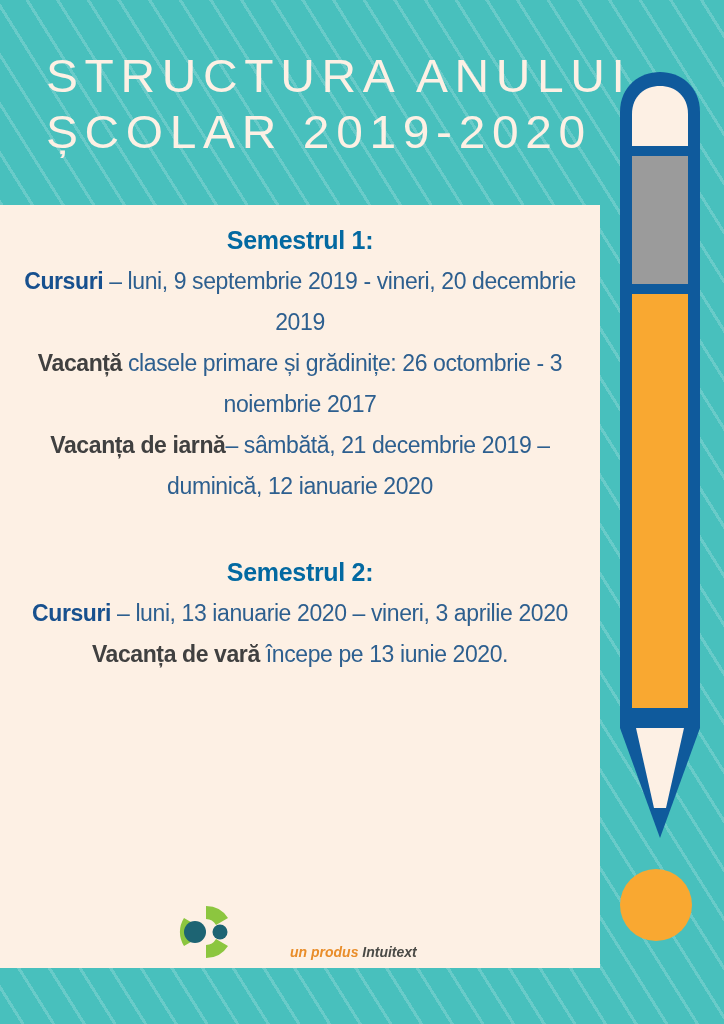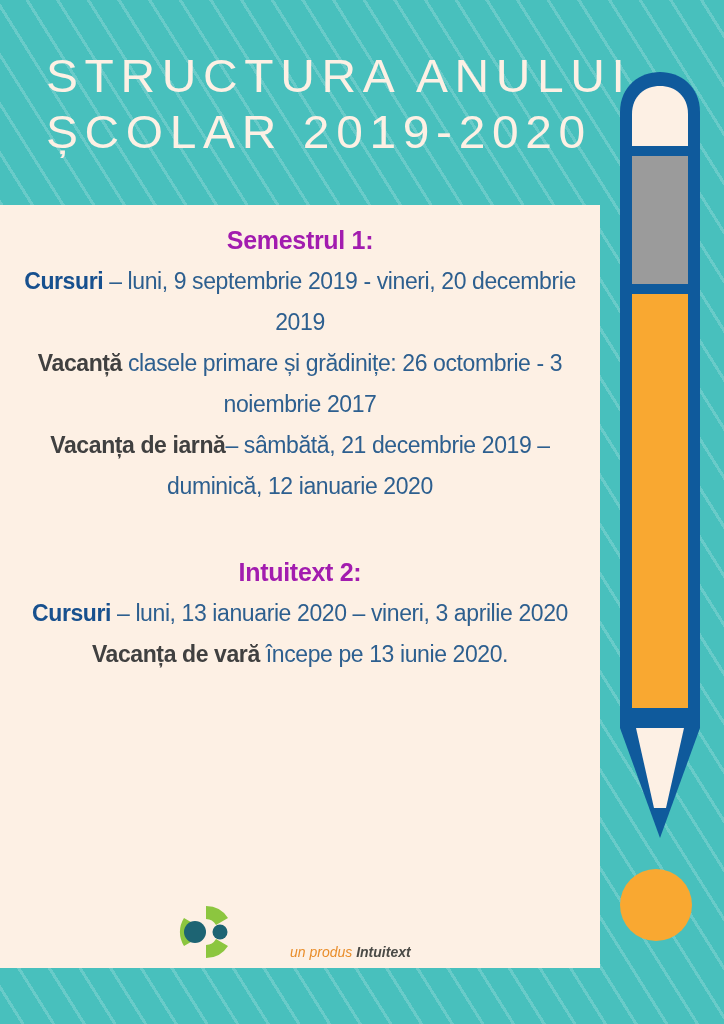--- a/index.html
+++ b/index.html
@@ -57,21 +57,21 @@
   }
   .panel-inner {
     position: absolute;
     left: 14px;
     top: 14px;
     width: 572px;
     text-align: center;
   }
 
   .sem-heading {
-    color: #a21caf;
+    color: #0369a1;
     font-weight: bold;
     font-size: 25px;
     line-height: 42px;
     letter-spacing: -0.3px;
     margin: 0;
   }
   .ln {
     color: #2d5f8f;
     font-size: 23px;
     line-height: 41px;
@@ -118,21 +118,21 @@
   .wm-gray { color: #9a9a92; }
   .wm-green { color: #7cb731; }
   .logo-tagline {
     position: absolute;
     left: 112px;
     top: 44px;
     font-size: 14px;
     font-style: italic;
     white-space: nowrap;
   }
-  .tag-orange { color: #e98d2a; font-weight: normal; }
+  .tag-orange { color: #e98d2a; font-weight: bold; }
   .tag-dark { color: #4a4a46; font-weight: bold; }
 
   
   .pencil {
     position: absolute;
     left: 612px;
     top: 68px;
     width: 96px;
     height: 810px;
   }
@@ -185,21 +185,21 @@
       <p class="ln">
         <span class="kw-teal">Vacanță</span><span> clasele primare și grădinițe: 26 octombrie - 3 noiembrie 2017</span>
       </p>
 
       <p class="ln">
         <span class="kw-teal">Vacanța de iarnă</span><span>– sâmbătă, 21 decembrie 2019 – duminică, 12 ianuarie 2020</span>
       </p>
 
       <div class="gap"></div>
 
-      <p class="sem-heading">Intuitext 2:</p>
+      <p class="sem-heading">Semestrul 2:</p>
 
       <p class="ln">
         <span class="kw-blue">Cursuri</span><span> – luni, 13 ianuarie 2020 – vineri, 3 aprilie 2020</span>
       </p>
 
 
 
       <p class="ln">
         <span class="kw-teal">Vacanța de vară</span><span>  începe pe 13 iunie 2020.</span>
       </p>

